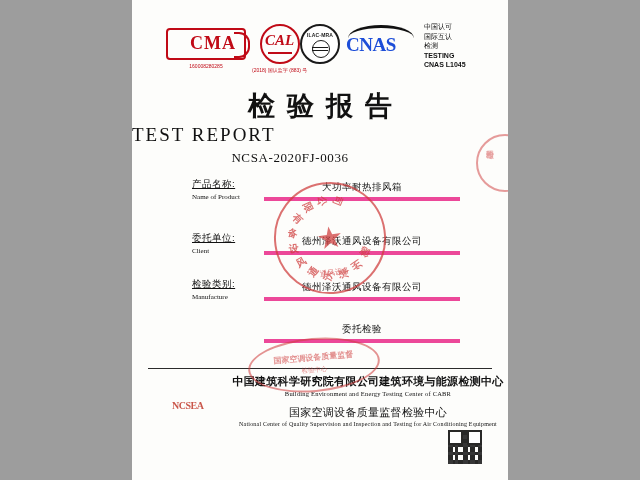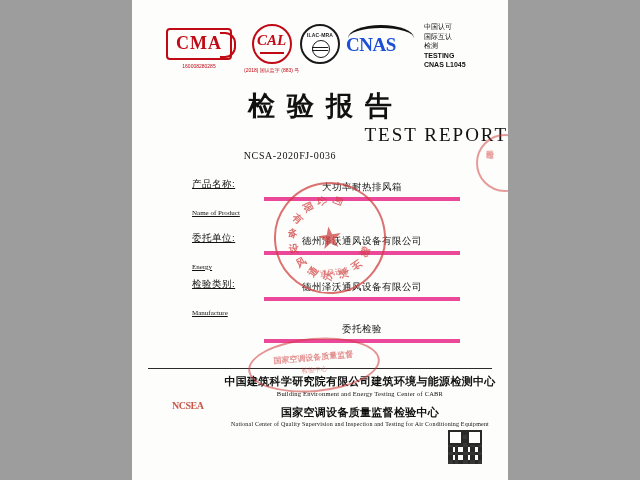--- a/index.html
+++ b/index.html
@@ -45,20 +45,21 @@
     height: 28px;
     border: 2px solid #c00a16;
     border-radius: 4px;
     color: #c00a16;
     font-size: 18px;
     font-weight: bold;
     letter-spacing: 1px;
     line-height: 26px;
     font-family: "Liberation Serif", serif;
     position: relative;
+    padding-left: 14px;
   }
   .cma-box::after {
     content: "";
     position: absolute;
     right: -6px;
     top: 2px;
     width: 14px;
     height: 22px;
     border: 2px solid #c00a16;
     border-left: none;
@@ -66,21 +67,21 @@
   }
   .mark-code {
     margin-top: 3px;
     font-size: 5px;
     color: #c00a16;
     letter-spacing: 0px;
     white-space: nowrap;
   }
 
   
-  #mark-cal { left: 112px; top: 10px; }
+  #mark-cal { left: 120px; top: 10px; }
   .cal-circle {
     width: 36px;
     height: 36px;
     border-radius: 50%;
     border: 2px solid #c00a16;
     color: #c00a16;
     position: relative;
     margin: 0 auto;
   }
   .cal-circle .cal-text {
@@ -177,32 +178,32 @@
     font-weight: bold;
     letter-spacing: 12px;
     color: #111;
     font-family: "Liberation Serif", serif;
     text-indent: 12px;
   }
   #title-en {
     position: absolute;
     left: 0; top: 124px;
     width: 376px;
-    text-align: right;
+    text-align: left;
     font-size: 19px;
     letter-spacing: 2px;
     color: #111;
     font-family: "Liberation Serif", serif;
   }
   #report-no {
     position: absolute;
     left: 0; top: 150px;
     width: 316px;
     text-align: center;
-    font-size: 10px;
+    font-size: 13px;
     letter-spacing: 0.6px;
     color: #111;
     font-family: "Liberation Serif", serif;
   }
 
   
   .field {
     position: absolute;
     left: 60px;
     width: 268px;
@@ -217,24 +218,23 @@
   .field .lab-cn {
     font-size: 9.5px;
     color: #111;
     letter-spacing: 0.5px;
     white-space: nowrap;
     text-decoration: underline;
   }
   .field .lab-en {
     font-size: 7px;
     color: #111;
-    margin-top: 18px;
-    white-space: nowrap;
-    font-family: "Liberation Serif", serif;
-    text-decoration: underline;
+    margin-top: 2px;
+    white-space: nowrap;
+    font-family: "Liberation Serif", serif;
   }
   .field .valwrap {
     position: absolute;
     left: 72px;
     top: 0;
     width: 196px;
     height: 19px;
     border-bottom: 4px solid #ec4899;
     text-align: center;
   }
@@ -255,30 +255,30 @@
   #footer-rule {
     position: absolute;
     left: 16px;
     top: 368px;
     width: 344px;
     height: 1px;
     background: #2b2b2b;
   }
   .foot-line {
     position: absolute;
-    left: 4px;
+    left: 12px;
     width: 376px;
     text-align: center;
     color: #111;
     white-space: nowrap;
     padding-left: 36px;
   }
   #foot-cn-1 { top: 374px; font-size: 11px; font-weight: bold; letter-spacing: 0.3px; }
   #foot-en-1 { top: 390px; font-size: 6.5px; font-family: "Liberation Serif", serif; letter-spacing: 0.2px; }
-  #foot-cn-2 { top: 405px; font-size: 11px; font-weight: bold; letter-spacing: 0.3px; }
+  #foot-cn-2 { top: 405px; font-size: 11px; font-weight: normal; letter-spacing: 0.3px; }
   #foot-en-2 { top: 421px; font-size: 6px; font-family: "Liberation Serif", serif; letter-spacing: 0.2px; }
 
   
   #ncsea-logo {
     position: absolute;
     left: 40px;
     top: 400px;
     font-size: 10px;
     color: #c0392b;
     font-weight: bold;
@@ -461,21 +461,21 @@
         <div class="lab-en">Name of Product</div>
       </div>
       <div class="valwrap">
         <div class="val">大功率耐热排风箱</div>
       </div>
     </div>
 
     <div class="field" id="field-client">
       <div class="labels">
         <div class="lab-cn">委托单位:</div>
-        <div class="lab-en">Energy</div>
+        <div class="lab-en">Client</div>
       </div>
       <div class="valwrap">
         <div class="val">德州泽沃通风设备有限公司</div>
       </div>
     </div>
 
     <div class="field" id="field-manu">
       <div class="labels">
         <div class="lab-cn">检验类别:</div>
         <div class="lab-en">Manufacture</div>

